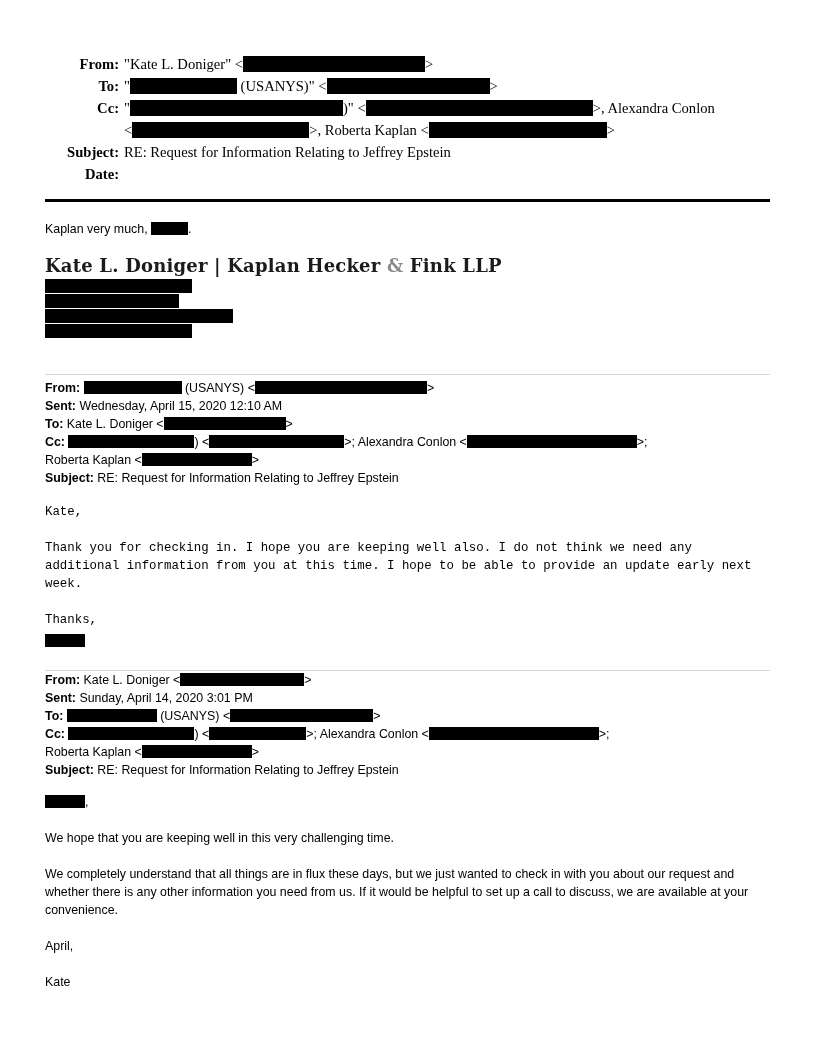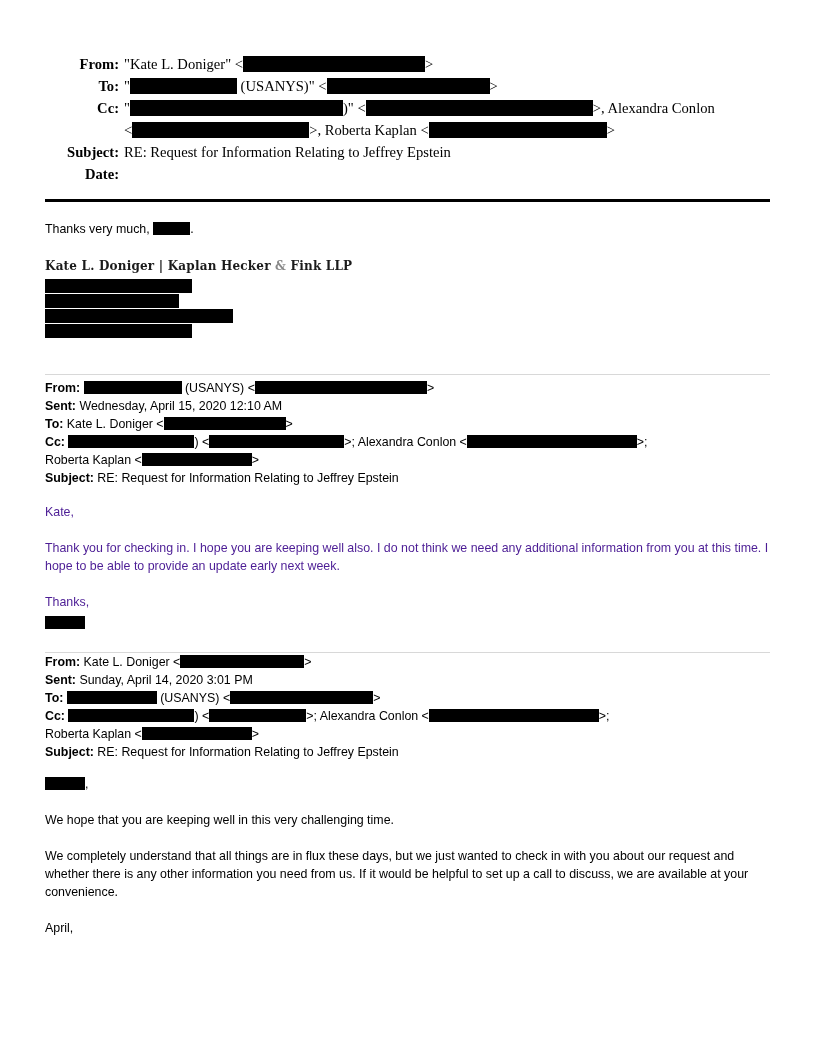--- a/index.html
+++ b/index.html
@@ -12,28 +12,28 @@
   .th-row{display:flex;}
   .th-label{flex:0 0 74px;text-align:right;font-weight:bold;white-space:pre;}
   .th-val{padding-left:5px;}
   .th .redact{height:16px;vertical-align:-3px;}
 
   .rule{border:none;border-top:3px solid #000;margin:14px 0 0 0;}
 
   
   .sans{font-size:12.4px;line-height:18px;}
   .row{min-height:18px;}
-  .blue{color:#4c1d95;}
+  .blue{color:#000000;font-family:Liberation Mono, monospace;}
   .para{max-width:732px;}
 
   .redact{display:inline-block;background:#000;height:13px;vertical-align:-2px;}
   .redact-line{background:#000;height:14px;margin-bottom:1px;}
 
   .sig{font-family:"DejaVu Serif","Liberation Serif",serif;font-weight:bold;
-       font-size:12px;line-height:16px;color:#1b1b1b;letter-spacing:.2px;}
+       font-size:18px;line-height:16px;color:#1b1b1b;letter-spacing:.2px;}
   .amp{color:#8a8a8a;}
 
   .sep{border:none;border-top:1px solid #d8d8d8;margin:0;}
 
   .mt18{margin-top:18px;} .mt20{margin-top:20px;} .mt16{margin-top:16px;}
   .mt3{margin-top:3px;} .mt36{margin-top:36px;} .mt4{margin-top:4px;}
   .mt5{} .mt14{margin-top:14px;}
 </style>
 </head>
 <body>
@@ -62,21 +62,21 @@
         <span class="th-label">Subject:</span>
         <span class="th-val"><span>RE: Request for Information Relating to Jeffrey Epstein</span></span>
       </div>
       <div class="th-row">
         <span class="th-label">Date:</span>
       </div>
     </div>
 
     <hr class="rule">
 
-    <div class="sans mt18 row"><span>Thanks very much, </span><span class="redact" style="width: 37px;"></span><span>.</span></div>
+    <div class="sans mt18 row"><span>Kaplan very much, </span><span class="redact" style="width: 37px;"></span><span>.</span></div>
     <div class="sig mt20 row"><span>Kate L. Doniger | Kaplan Hecker </span><span class="amp">&amp;</span><span> Fink LLP</span></div>
     <div class="mt3">
         <div class="redact-line" style="width: 147px;"></div>
         <div class="redact-line" style="width: 134px;"></div>
         <div class="redact-line" style="width: 188px;"></div>
         <div class="redact-line" style="width: 147px;"></div>
       </div>
 
     <hr class="sep mt36">
 
@@ -102,16 +102,17 @@
       <div class="row"><span style="font-weight: bold;">To: </span><span class="redact" style="width: 90px;"></span><span> (USANYS) &lt;</span><span class="redact" style="width: 143px;"></span><span>&gt;</span></div>
       <div class="row"><span style="font-weight: bold;">Cc: </span><span class="redact" style="width: 126px;"></span><span>) &lt;</span><span class="redact" style="width: 97px;"></span><span>&gt;; Alexandra Conlon &lt;</span><span class="redact" style="width: 170px;"></span><span>&gt;;</span></div>
       <div class="row"><span>Roberta Kaplan &lt;</span><span class="redact" style="width: 110px;"></span><span>&gt;</span></div>
       <div class="row"><span style="font-weight: bold;">Subject: </span><span>RE: Request for Information Relating to Jeffrey Epstein</span></div>
     </div>
 
     <div class="sans mt14 row"><span class="redact" style="width: 40px;"></span><span>,</span></div>
     <div class="sans mt18 para row">We hope that you are keeping well in this very challenging time.</div>
     <div class="sans mt18 para">We completely understand that all things are in flux these days, but we just wanted to check in with you about our request and whether there is any other information you need from us.  If it would be helpful to set up a call to discuss, we are available at your convenience.</div>
     <div class="sans mt18 row">April,</div>
+    <div class="sans mt18 row">Kate</div>
     <div class="sig mt18 row"></div>
 
   </div>
 </div>
 
 </body></html>

